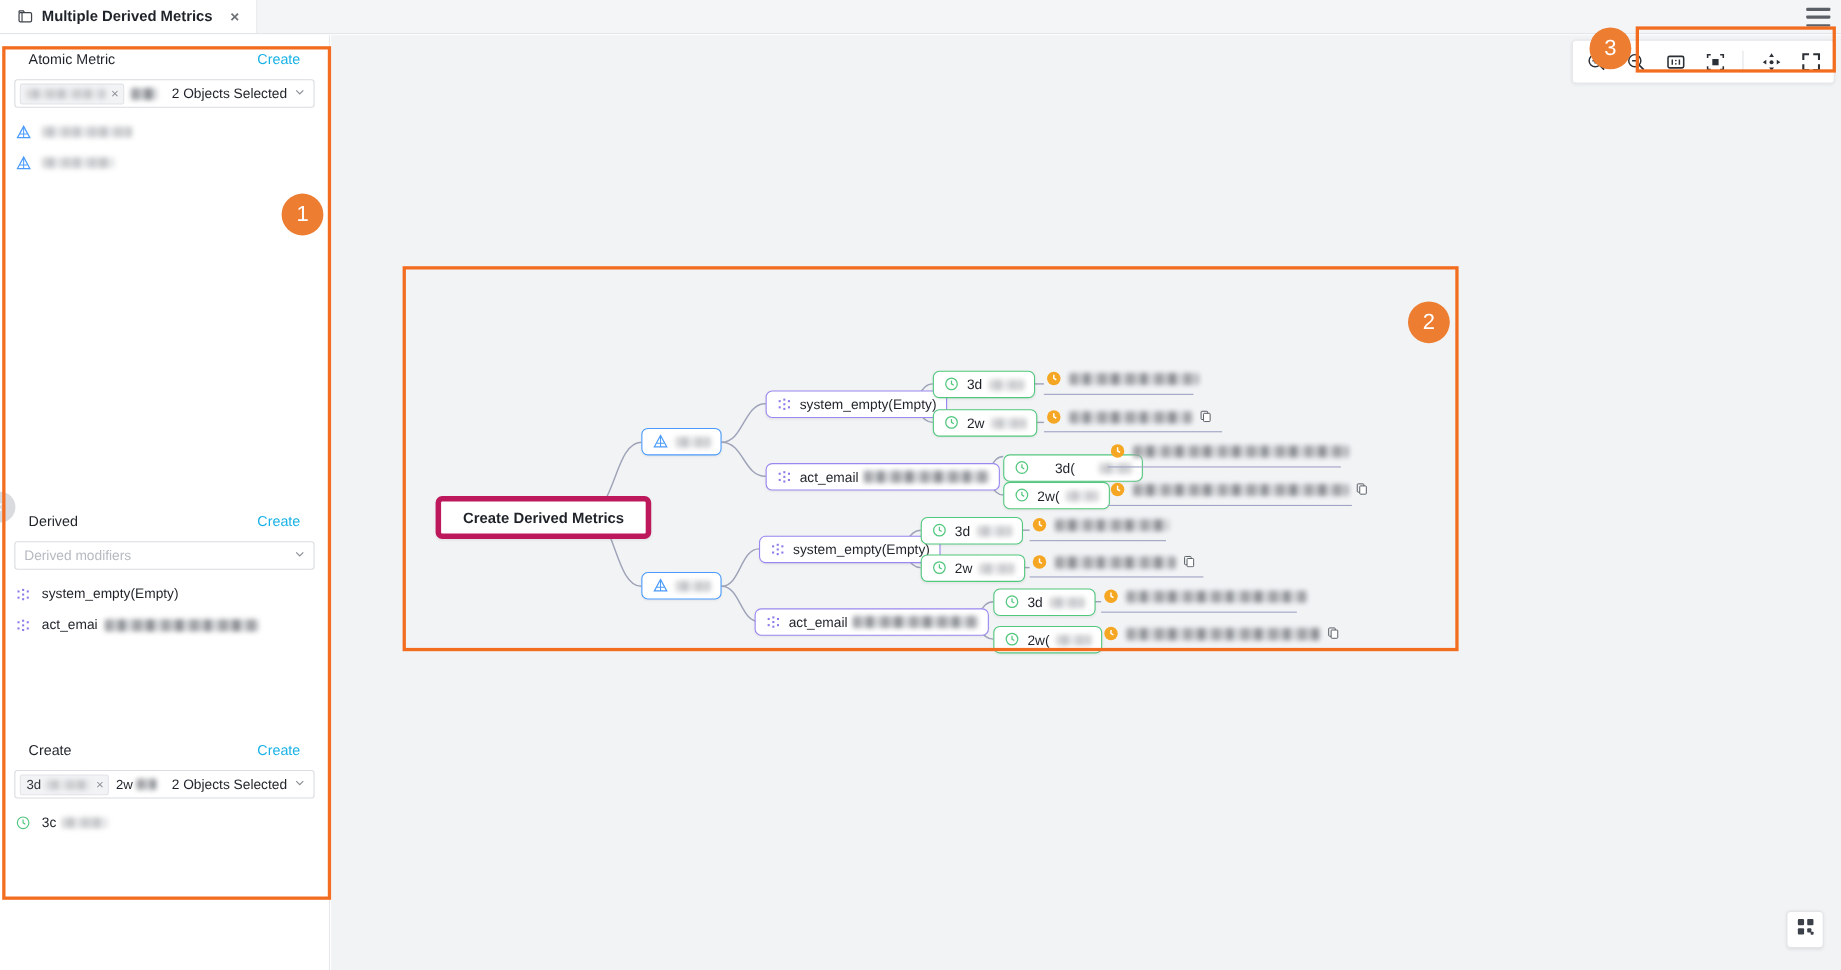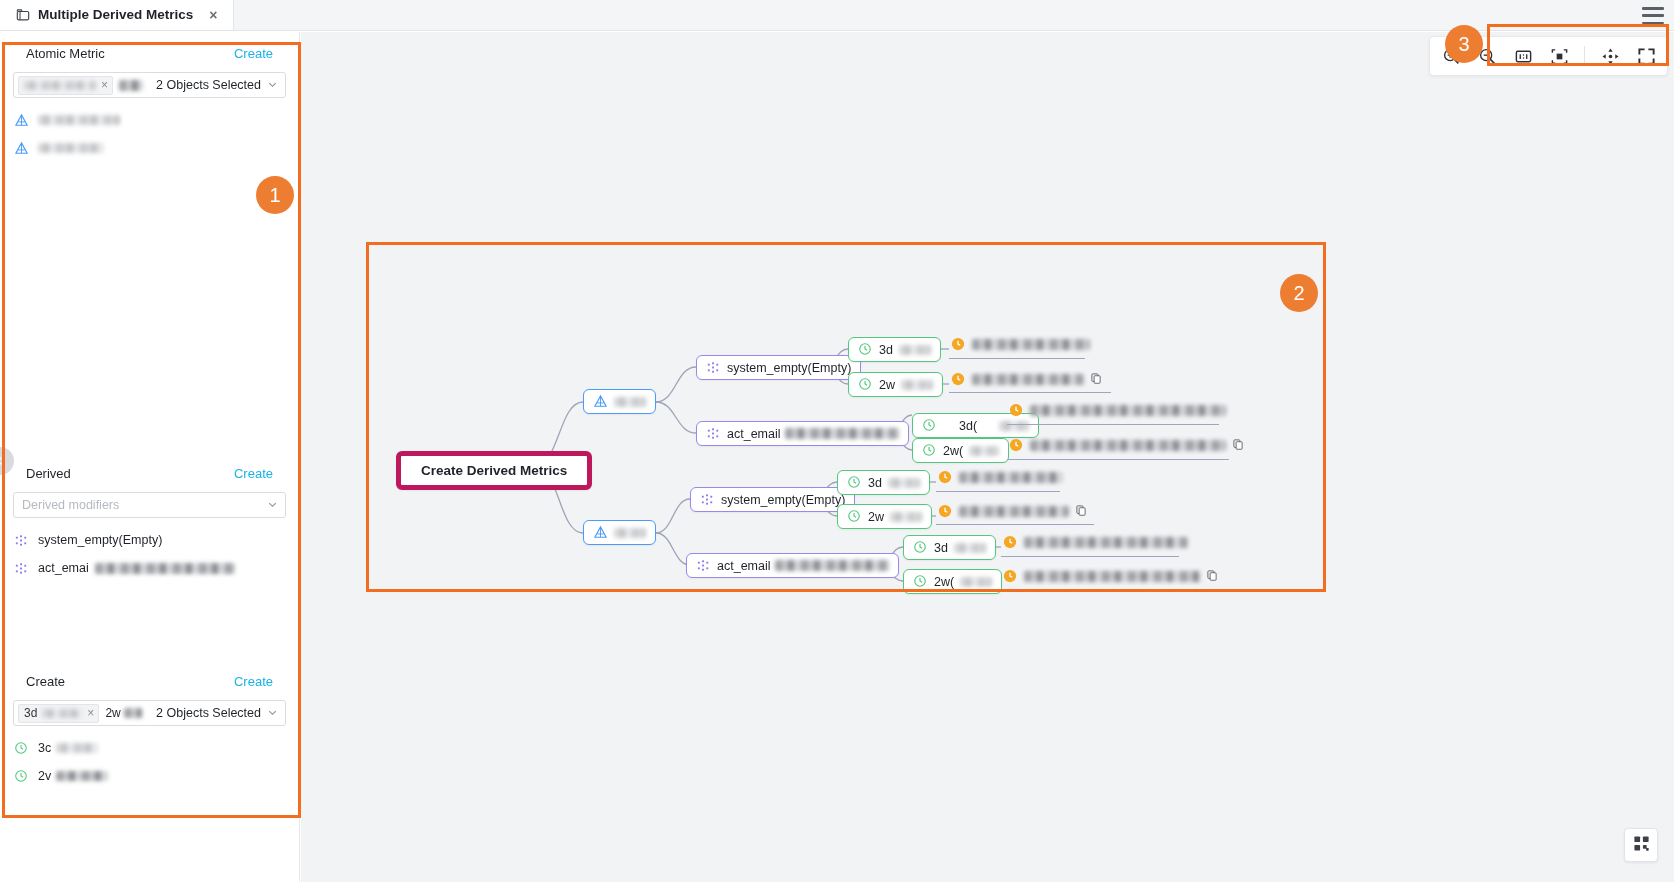--- a/index.html
+++ b/index.html
@@ -260,30 +260,20 @@
   </div>
   <div class="list-row" style="margin-top:8px;">
     <span class="ico">
       <svg viewBox="0 0 16 16" width="14" height="14">
           <circle cx="8" cy="8" r="6" fill="none" stroke="#52c77e" stroke-width="1.2"></circle>
           <path d="M8 4.5 L8 8 L10.4 9.4" fill="none" stroke="#52c77e" stroke-width="1.2"></path>
         </svg>
     </span>
     <span>3c</span>
     <span class="blur" style="width:42px;height:10px;margin-left:-4px;"></span>
-  </div>
-  <div class="list-row">
-    <span class="ico">
-      <svg viewBox="0 0 16 16" width="14" height="14">
-          <circle cx="8" cy="8" r="6" fill="none" stroke="#52c77e" stroke-width="1.2"></circle>
-          <path d="M8 4.5 L8 8 L10.4 9.4" fill="none" stroke="#52c77e" stroke-width="1.2"></path>
-        </svg>
-    </span>
-    <span>2v</span>
-    <span class="blur blur-dark" style="width:52px;height:10px;margin-left:-4px;"></span>
   </div>
 
   <div class="collapse-handle">
     <svg viewBox="0 0 12 12" width="10" height="10">
         <path d="M7.5 2 L4 6 L7.5 10" fill="none" stroke="#fff" stroke-width="1.6"></path>
       </svg>
   </div>
 </div>
 
 <div class="canvas">

